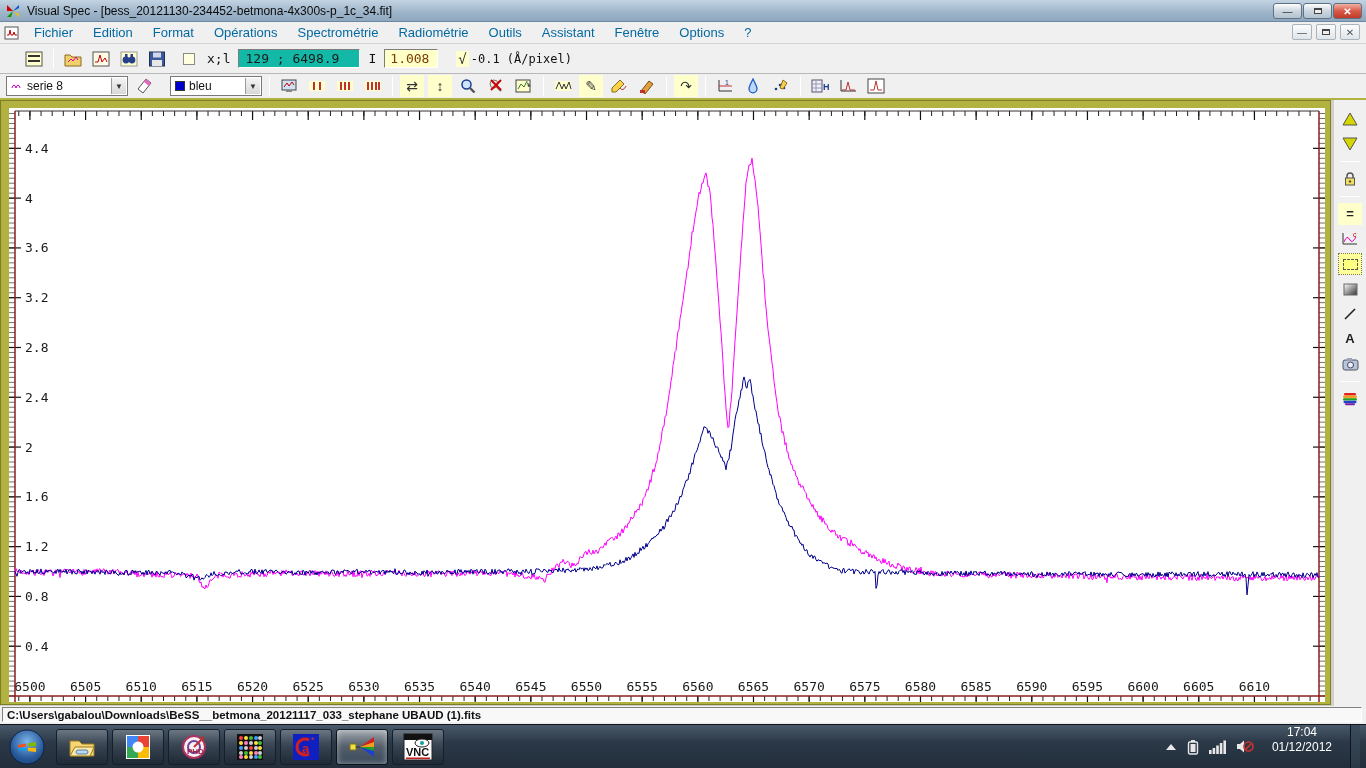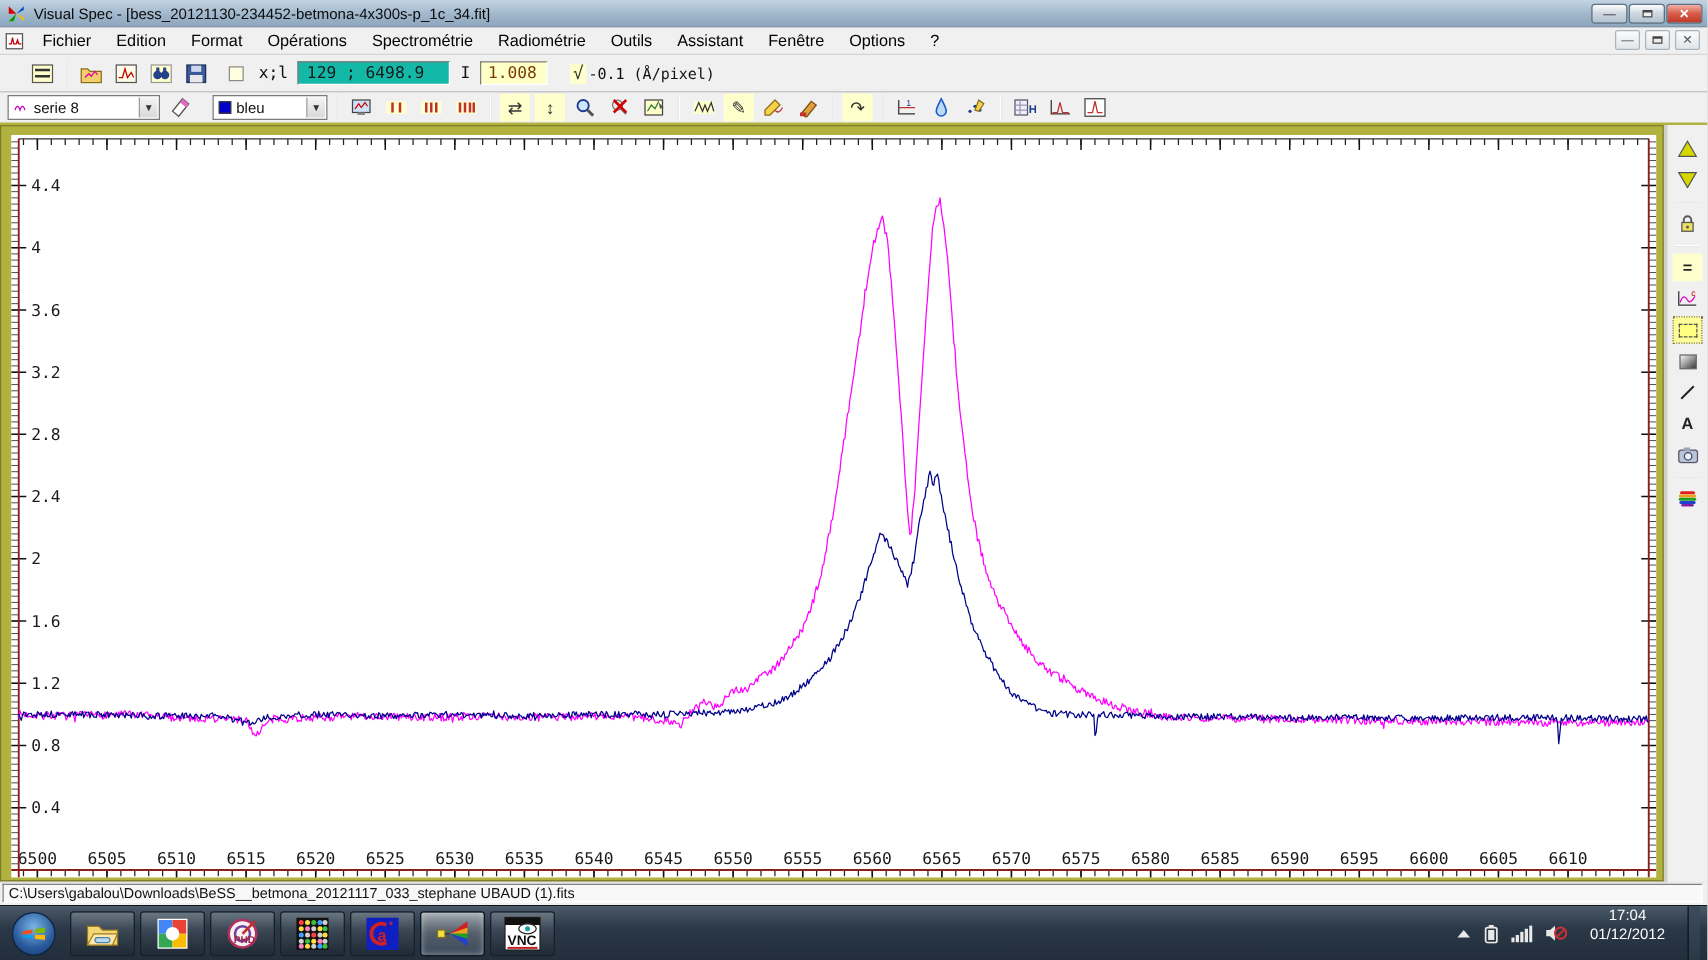--- a/index.html
+++ b/index.html
@@ -16,21 +16,21 @@
   .wbtn { width:29px; height:16px; border:1px solid #5e7283; border-radius:3px;
     background:linear-gradient(#fdfdfd,#ccd6e0 50%,#b4c2cf); display:flex; align-items:center;
     justify-content:center; font-size:10px; color:#333; }
   .wbtn.close { background:linear-gradient(#f0b0a4,#d95b47 50%,#bf3a28); color:#fff; font-weight:bold; }
   .restore-glyph { width:8px; height:6px; border:1px solid #444; border-top:2px solid #444; background:#eee; }
 
   
   #menubar { position:absolute; left:0; top:22px; width:1366px; height:22px; background:#f0f0f0;
     border-bottom:1px solid #d4d4d4; display:flex; align-items:center; }
   #mdi-doc-icon { width:16px; height:14px; margin:0 4px 0 4px; }
-  .menu-item { padding:2px 10px; color:#000000; cursor:default; }
+  .menu-item { padding:2px 10px; color:#0369a1; cursor:default; }
   #mdi-controls { position:absolute; right:6px; top:2px; display:flex; gap:4px; }
   .mdibtn { width:20px; height:16px; border:1px solid #aab4bd; border-radius:2px; background:linear-gradient(#fcfcfc,#dfe5ea);
     font-size:10px; color:#555; display:flex; align-items:center; justify-content:center; }
 
   
   #toolbar1 { position:absolute; left:0; top:44px; width:1366px; height:30px; background:#f0f0f0;
     border-bottom:1px solid #b8b8b8; display:flex; align-items:center; gap:4px; padding-left:22px; }
   #toolbar2 { position:absolute; left:0; top:74px; width:1366px; height:26px; background:#f0f0f0;
     border-bottom:2px solid #b2b240; display:flex; align-items:center; gap:4px; padding-left:6px; }
   .tbtn { width:24px; height:22px; display:flex; align-items:center; justify-content:center; border:1px solid transparent; }
@@ -60,21 +60,21 @@
   #righttools { position:absolute; left:1334px; top:0; width:32px; height:606px; background:#f0f0f0;
     display:flex; flex-direction:column; align-items:center; padding-top:8px; gap:3px; }
   .rbtn { width:24px; height:22px; display:flex; align-items:center; justify-content:center; border:1px solid transparent;
     font-size:13px; color:#222; }
   .rbtn.selected { background:#ffff99; border:1px dotted #777; }
   .rsep { width:20px; height:1px; background:#b0b0b0; border-bottom:1px solid #fff; margin:3px 0; }
 
   
   #statusbar { position:absolute; left:0; top:706px; width:1366px; height:18px; background:#f0f0f0; padding:1px 2px; }
   #status-field { width:1360px; height:15px; background:#f8f8f8; border:1px solid; border-color:#808080 #fff #fff #808080;
-    font-size:11.5px; color:#111; padding:0 4px; line-height:14px; white-space:nowrap; overflow:hidden; }
+    font-size:11.5px; color:#111; padding:0 4px; line-height:14px; white-space:nowrap; overflow:hidden;font-weight:bold; }
 
   
   #taskbar { position:absolute; left:0; top:724px; width:1366px; height:44px;
     background:linear-gradient(#46566679,#2c3a49) #2c3a49; background:linear-gradient(#4a5a6a,#2b3847 40%,#222e3b);
     border-top:1px solid #0d141b; display:flex; align-items:center; }
   #start-orb { width:38px; height:38px; margin:0 8px; border-radius:50%; position:relative; }
   .taskbtn { width:52px; height:36px; margin:0 2px; border:1px solid #16202b; border-radius:3px;
     background:linear-gradient(rgba(255,255,255,.22),rgba(255,255,255,.06) 50%,rgba(0,0,0,.12));
     display:flex; align-items:center; justify-content:center; }
   .taskbtn.active { background:linear-gradient(rgba(255,255,255,.5),rgba(255,255,255,.2) 50%,rgba(120,150,180,.25));

